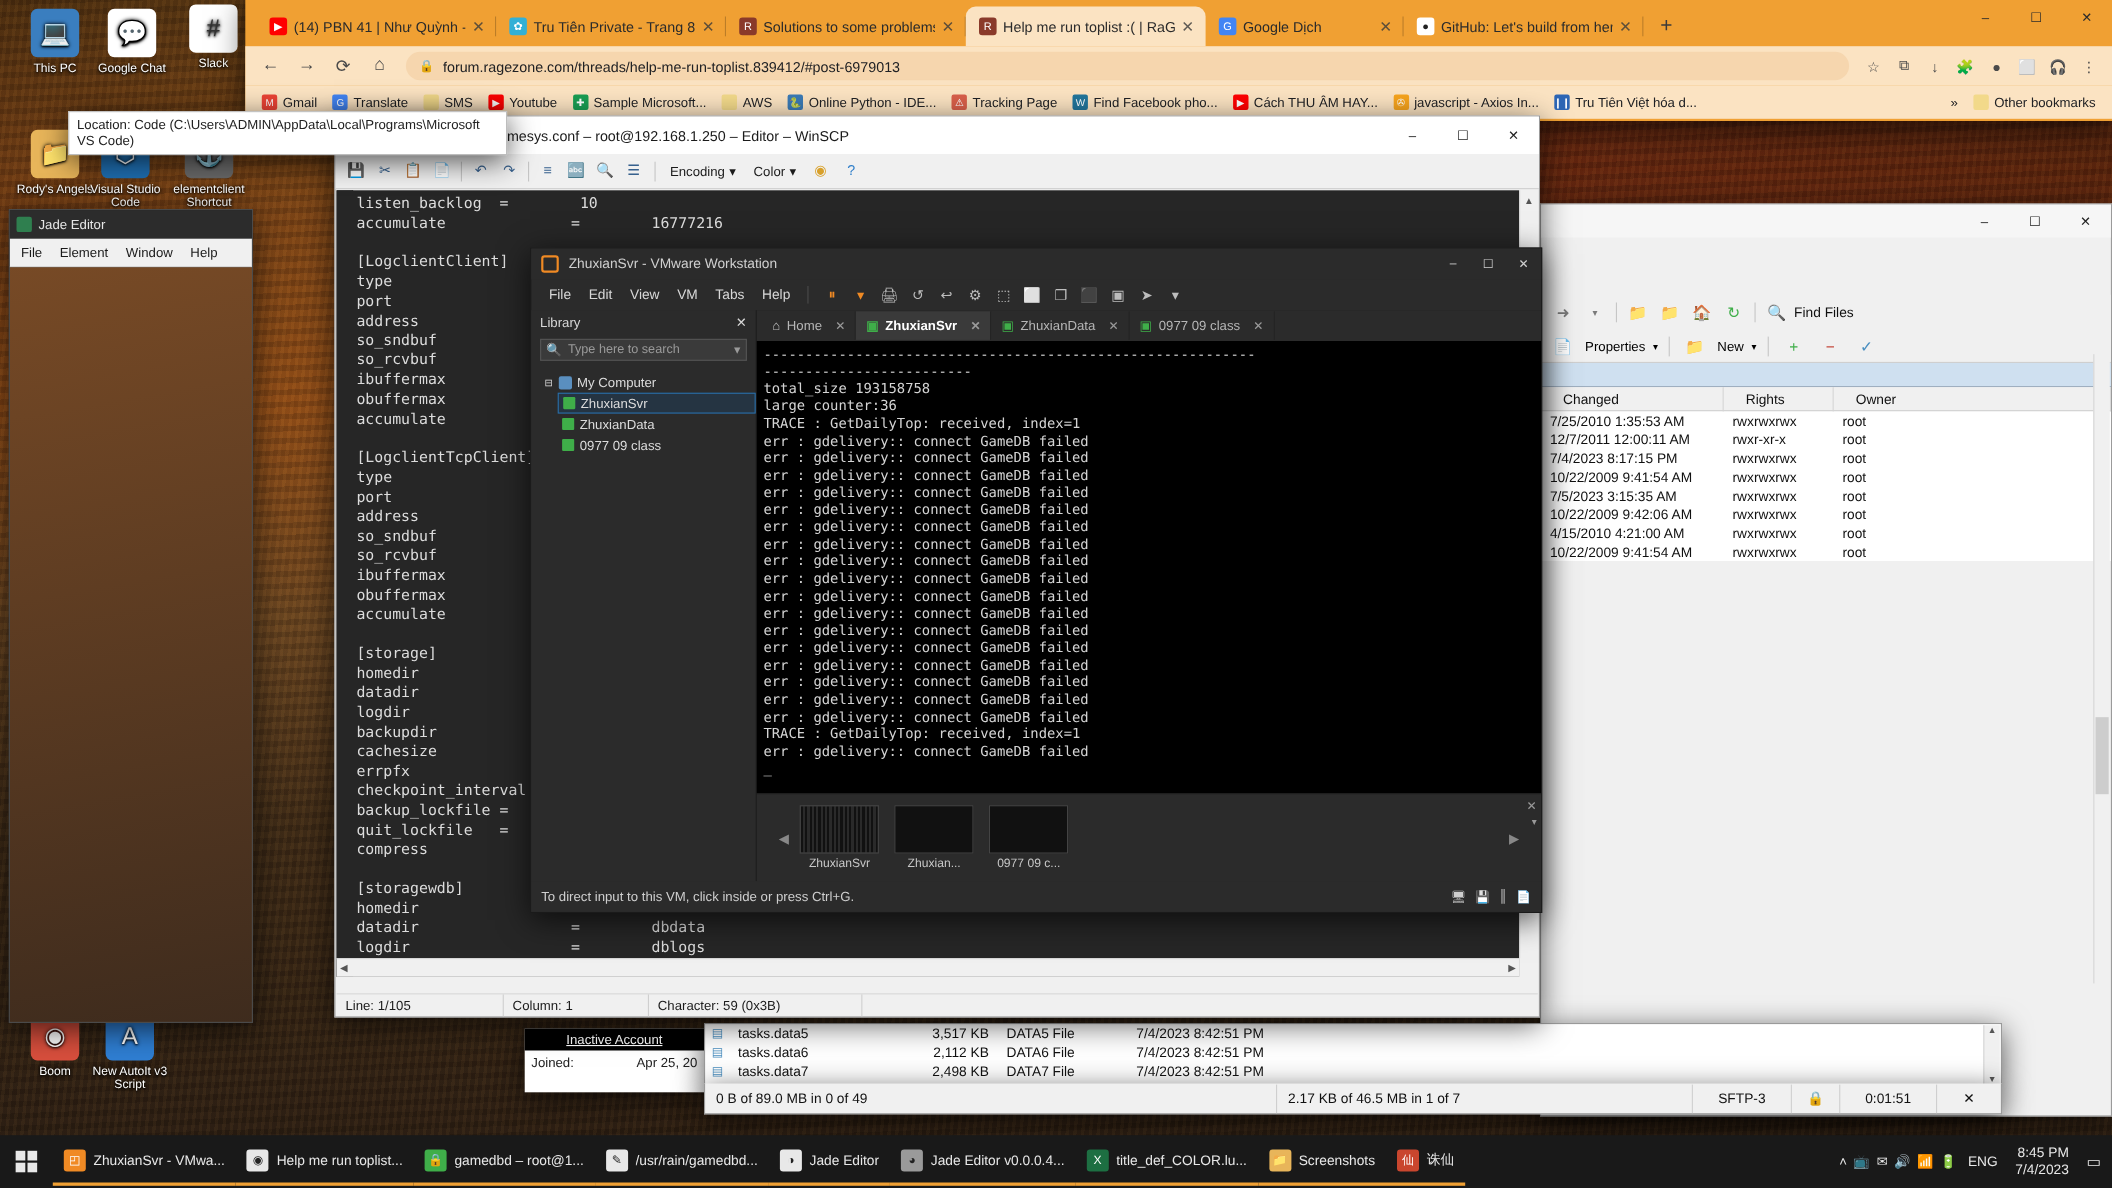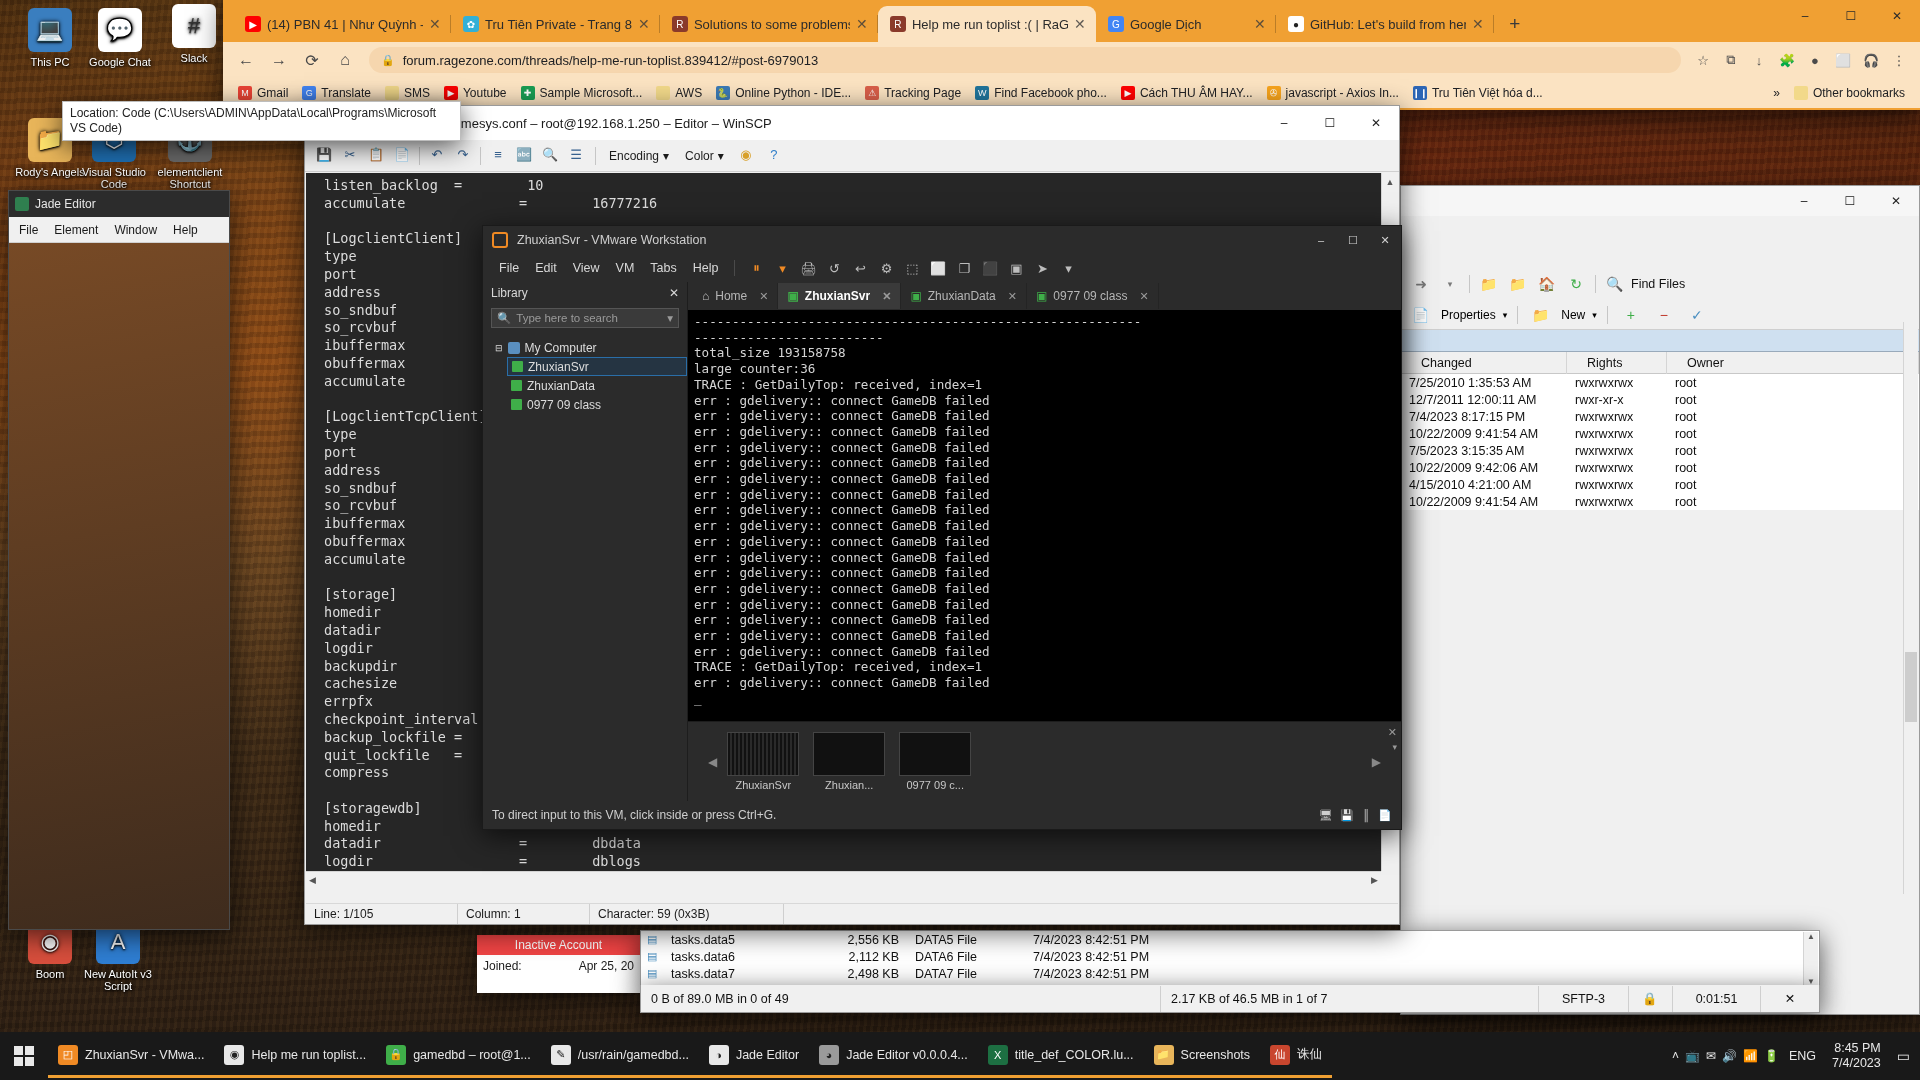--- a/index.html
+++ b/index.html
@@ -178,21 +178,21 @@
 
   
   #wstat{ left:640px; top:985px; width:1180px; height:28px; background:#f0f0f0;
      border:1px solid #9a9a9a; border-top:none; z-index:18; display:flex; align-items:center;
      font-size:12.5px; color:#111; z-index:19;}
   #wstat > div{ height:26px; display:flex; align-items:center; padding:0 10px; border-right:1px solid #cfcfcf;}
 
   
   #forum{ left:477px; top:935px; width:163px; height:58px; background:#fff; z-index:14;
     font-size:12px; color:#222;}
-  #forum .ia{ background:#ef4444; color:#fff; text-align:center; padding:3px 0; font-size:12px;}
+  #forum .ia{ background:#000000; color:#fff; text-align:center; padding:3px 0; font-size:12px;text-decoration:underline;}
   #forum .jn{ display:flex; justify-content:space-between; padding:4px 6px; font-size:12px;}
 
   
   #tb{ position:absolute; left:0; bottom:0; width:1920px; height:48px; background:#191919;
      display:flex; align-items:center; z-index:60; color:#e8e8e8; font-size:12.5px;}
   #tb .start{ width:48px;height:48px;display:flex;align-items:center;justify-content:center;}
   #tbitems{ display:flex; align-items:center; height:48px; }
   .tbi{ height:44px; display:flex; align-items:center; gap:7px; padding:0 10px; max-width:170px;
      border-bottom:3px solid transparent; white-space:nowrap; overflow:hidden;}
   .tbi .ic{ width:20px;height:20px;flex:0 0 20px;border-radius:3px;display:flex;align-items:center;
@@ -700,21 +700,21 @@
     <span>Joined:</span>
     <span>Apr 25, 20</span>
   </div>
 </div>
 
 <div class="win" id="wlow">
   <div id="wlowRows">
       <div class="row">
         <div style="width: 22px; padding: 0px 0px 0px 6px; color: rgb(74, 143, 192); font-size: 11px;">▤</div>
         <div style="width: 148px;">tasks.data5</div>
-        <div style="width: 96px; justify-content: flex-end;">2,556 KB</div>
+        <div style="width: 96px; justify-content: flex-end;">3,517 KB</div>
         <div style="width: 118px;">DATA5 File</div>
         <div style="flex: 1 1 auto;">7/4/2023 8:42:51 PM</div>
       </div>
       <div class="row">
         <div style="width: 22px; padding: 0px 0px 0px 6px; color: rgb(74, 143, 192); font-size: 11px;">▤</div>
         <div style="width: 148px;">tasks.data6</div>
         <div style="width: 96px; justify-content: flex-end;">2,112 KB</div>
         <div style="width: 118px;">DATA6 File</div>
         <div style="flex: 1 1 auto;">7/4/2023 8:42:51 PM</div>
       </div>

